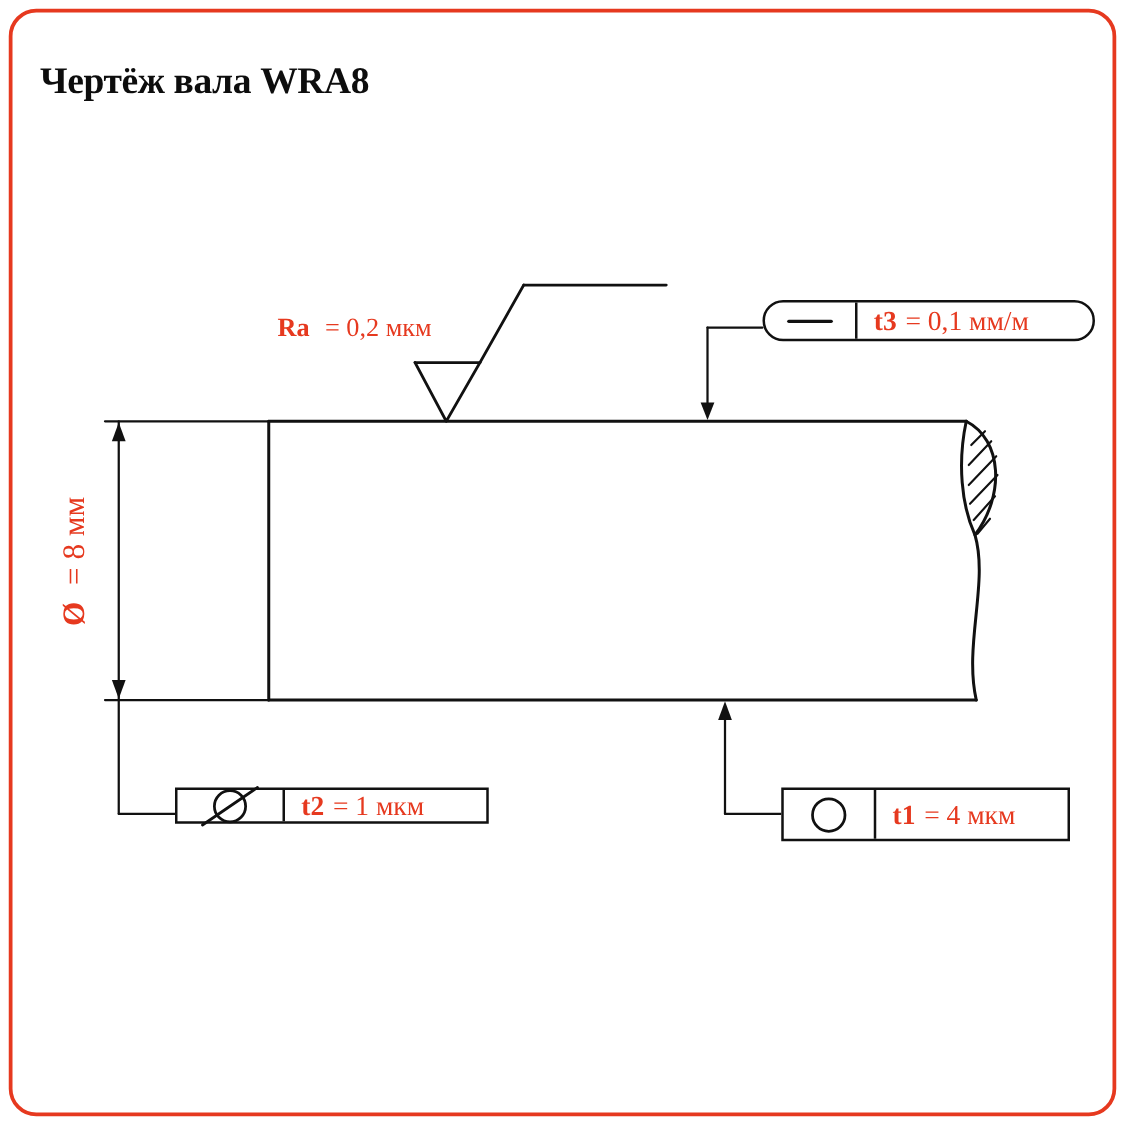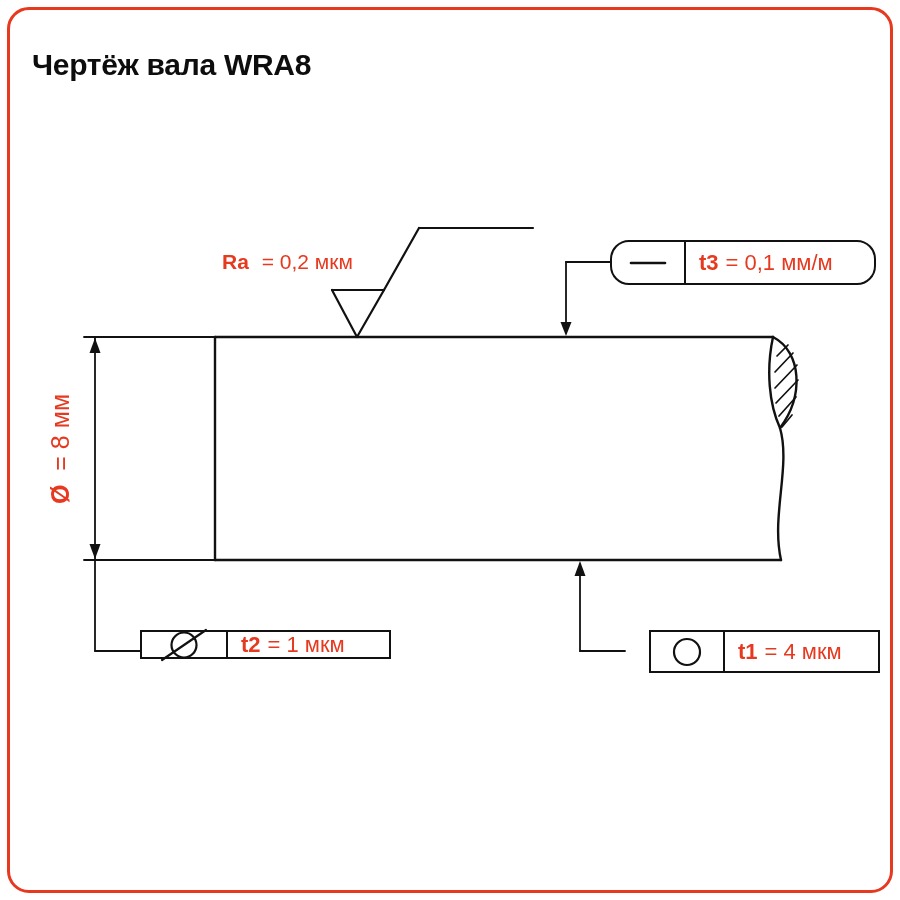--- a/index.html
+++ b/index.html
@@ -4,21 +4,21 @@
 <style>
   :root{
     --color-accent:#e6391f;
     --color-line:#111111;
     --color-background:#ffffff;
   }
   html,body{margin:0;padding:0;background:#fff;}
   .stage{
     position:relative;width:900px;height:900px;
     background:var(--color-background,#fff);
-    font-family:Liberation Sans, sans-serif;
+    font-family:Liberation Serif, serif;
     overflow:hidden;
   }
   .border-frame{
     position:absolute;inset:7px;
     border:3px solid var(--color-accent,#e6391f);
     border-radius:22px;
     pointer-events:none;
   }
   .page-title{
     position:absolute;left:32px;top:28px;
@@ -49,25 +49,25 @@
   }
   .sym-cell{
     display:flex;align-items:center;justify-content:center;
     border-right:2.5px solid var(--color-line,#111);
     box-sizing:border-box;
   }
   .txt-cell{
     display:flex;align-items:center;
     padding:0 10px 0 13px;font-size:22px;white-space:nowrap;
   }
-  .frame-t3{left:610px;top:240px;width:266px;height:45px;border-radius:19px;}
+  .frame-t3{left:610px;top:240px;width:266px;height:33px;border-radius:19px;}
   .frame-t3 .sym-cell{width:74px;}
   .frame-t2{left:140px;top:630px;width:251px;height:29px;}
   .frame-t2 .sym-cell{width:86px;}
-  .frame-t1{left:625px;top:630px;width:231px;height:43px;margin-left:24px;}
+  .frame-t1{left:625px;top:630px;width:231px;height:43px;}
   .frame-t1 .sym-cell{width:74px;}
 </style>
 </head>
 <body>
 
 <div class="stage">
 
   <div class="border-frame"></div>
 
   <h1 class="page-title">Чертёж вала WRA8</h1>

